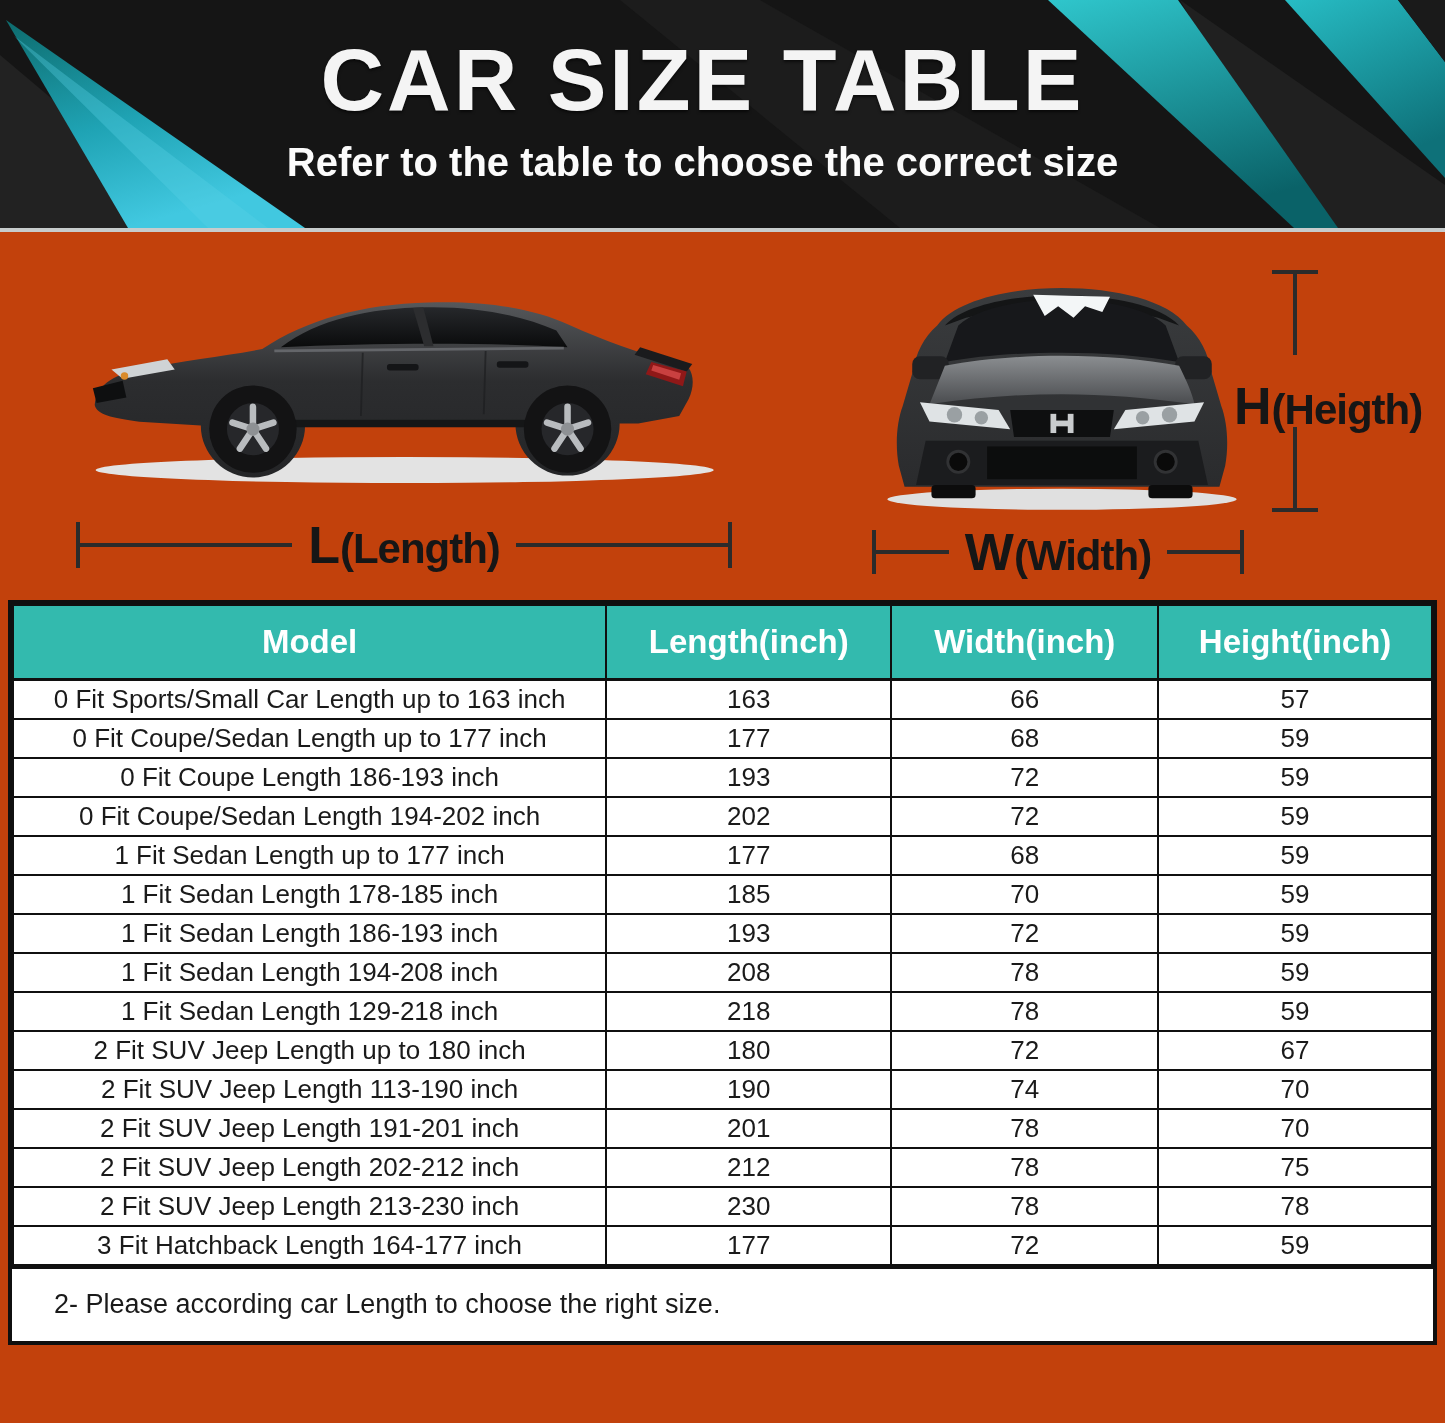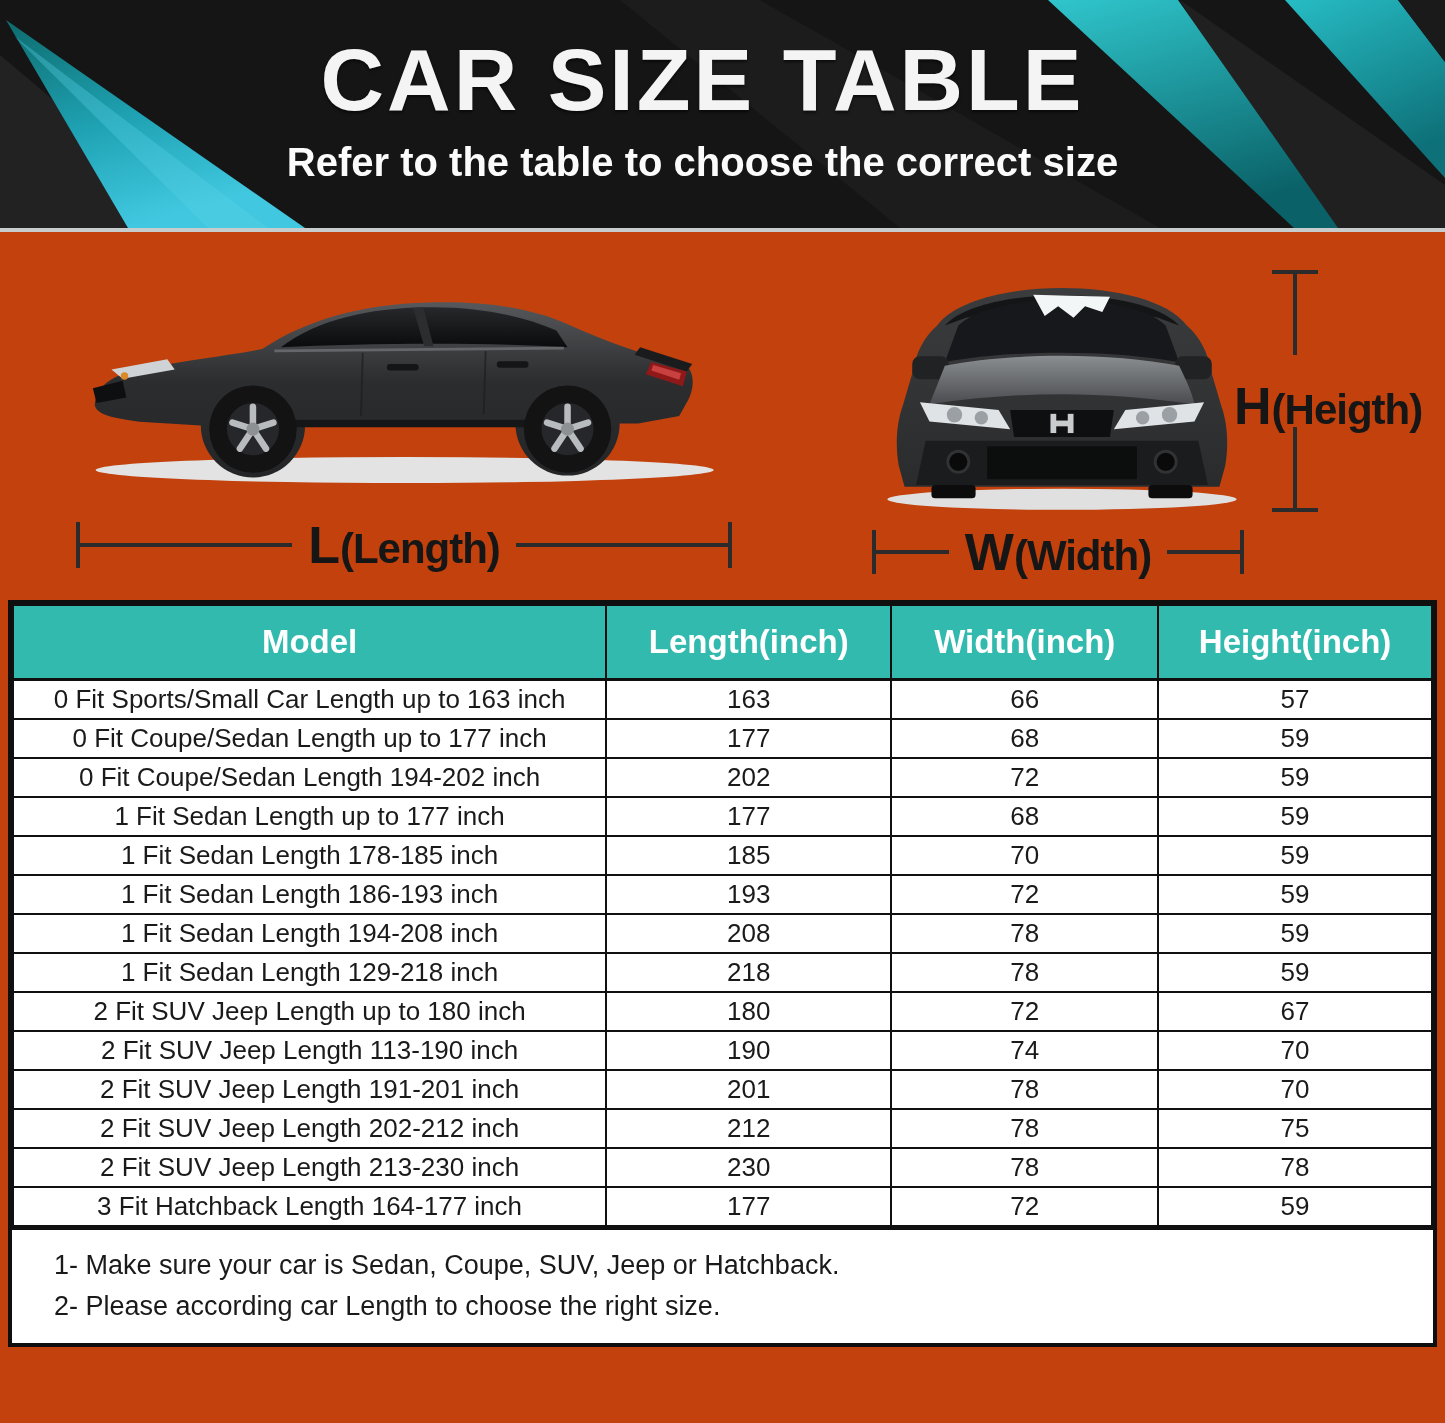--- a/index.html
+++ b/index.html
@@ -218,20 +218,26 @@
     <td>66</td>
     <td>57</td>
   </tr>
           <tr>
     <td>0 Fit Coupe/Sedan Length up to 177 inch</td>
     <td>177</td>
     <td>68</td>
     <td>59</td>
   </tr>
           <tr>
+    <td>0 Fit Coupe Length 186-193 inch</td>
+    <td>193</td>
+    <td>72</td>
+    <td>59</td>
+  </tr>
+          <tr>
     <td>0 Fit Coupe/Sedan Length 194-202 inch</td>
     <td>202</td>
     <td>72</td>
     <td>59</td>
   </tr>
           <tr>
     <td>1 Fit Sedan Length up to 177 inch</td>
     <td>177</td>
     <td>68</td>
     <td>59</td>
@@ -292,17 +298,16 @@
   </tr>
           <tr>
     <td>3 Fit Hatchback Length 164-177 inch</td>
     <td>177</td>
     <td>72</td>
     <td>59</td>
   </tr>
         </tbody>
     </table>
     <div class="notes">
-      <p class="note-line">1- Make sure your car is Sedan, Coupe, SUV, Jeep or Hatchback.</p>
       <p class="note-line">2- Please according car Length to choose the right size.</p>
     </div>
   </section>
 </div>
 
 </body></html>

